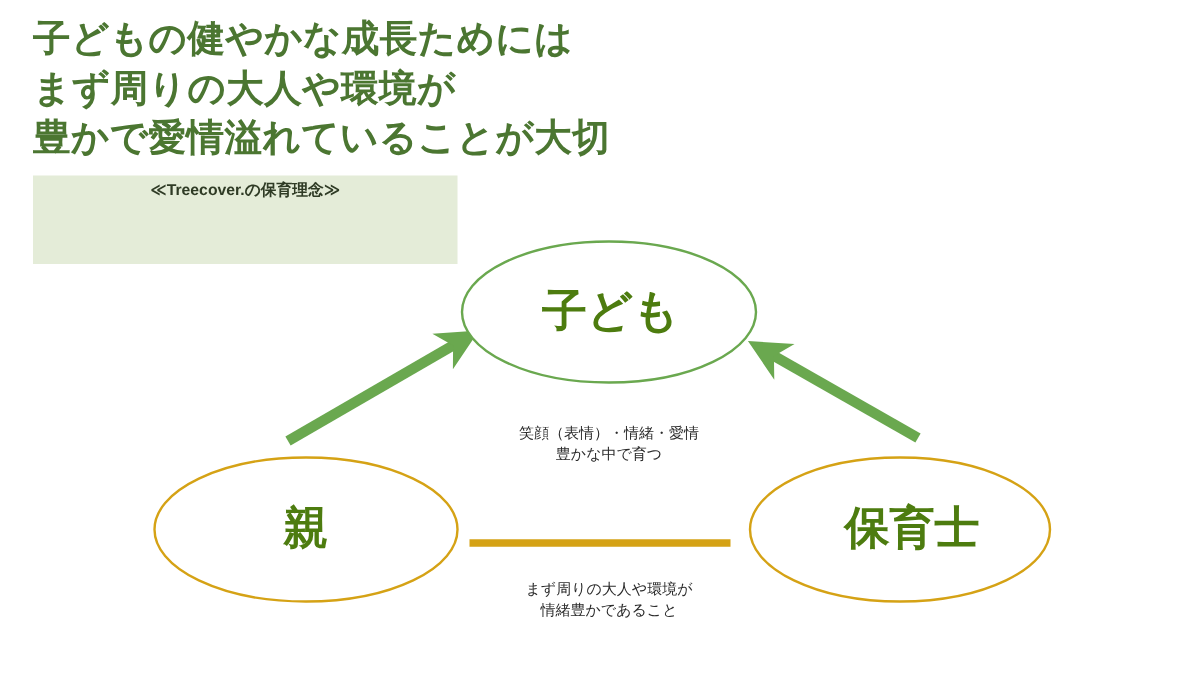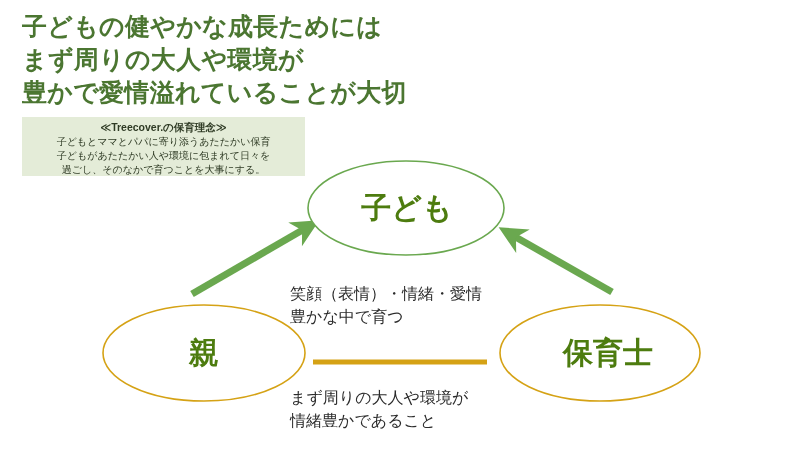--- a/index.html
+++ b/index.html
@@ -92,23 +92,23 @@
     left: 500px;
     top: 338px;
     width: 216px;
     font-size: 30px;
   }
 
   
   .caption {
     position: absolute;
     color: #2b2b2b;
-    font-size: 16px;
+    font-size: 10px;
     line-height: 1.42;
-    text-align: left;
+    text-align: center;
     white-space: pre-line;
   }
   #caption-upper {
     left: 290px;
     top: 283px;
     width: 232px;
   }
   #caption-lower {
     left: 290px;
     top: 387px;
@@ -119,23 +119,20 @@
 <body>
 
 <div id="slide">
 
   <div id="title">子どもの健やかな成長ためには
 まず周りの大人や環境が
 豊かで愛情溢れていることが大切</div>
 
   <div id="philosophy-box">
     <div id="philosophy-heading">≪Treecover.の保育理念≫</div>
-    <div id="philosophy-body">子どもとママとパパに寄り添うあたたかい保育
-子どもがあたたかい人や環境に包まれて日々を
-過ごし、そのなかで育つことを大事にする。</div>
   </div>
 
   <svg id="diagram" viewBox="0 0 800 450">
     <defs>
       <marker id="arrowhead-green" markerWidth="4.2" markerHeight="4.2" refX="1.9" refY="2.1" orient="auto" markerUnits="strokeWidth">
         <path d="M 0.1 0.15 L 4.1 2.1 L 0.1 4.05 L 1.25 2.1 Z" fill="#6aa84f"></path>
       </marker>
     </defs>
 
     <line x1="313" y1="362" x2="487" y2="362" stroke="#d5a215" stroke-width="5"></line>

